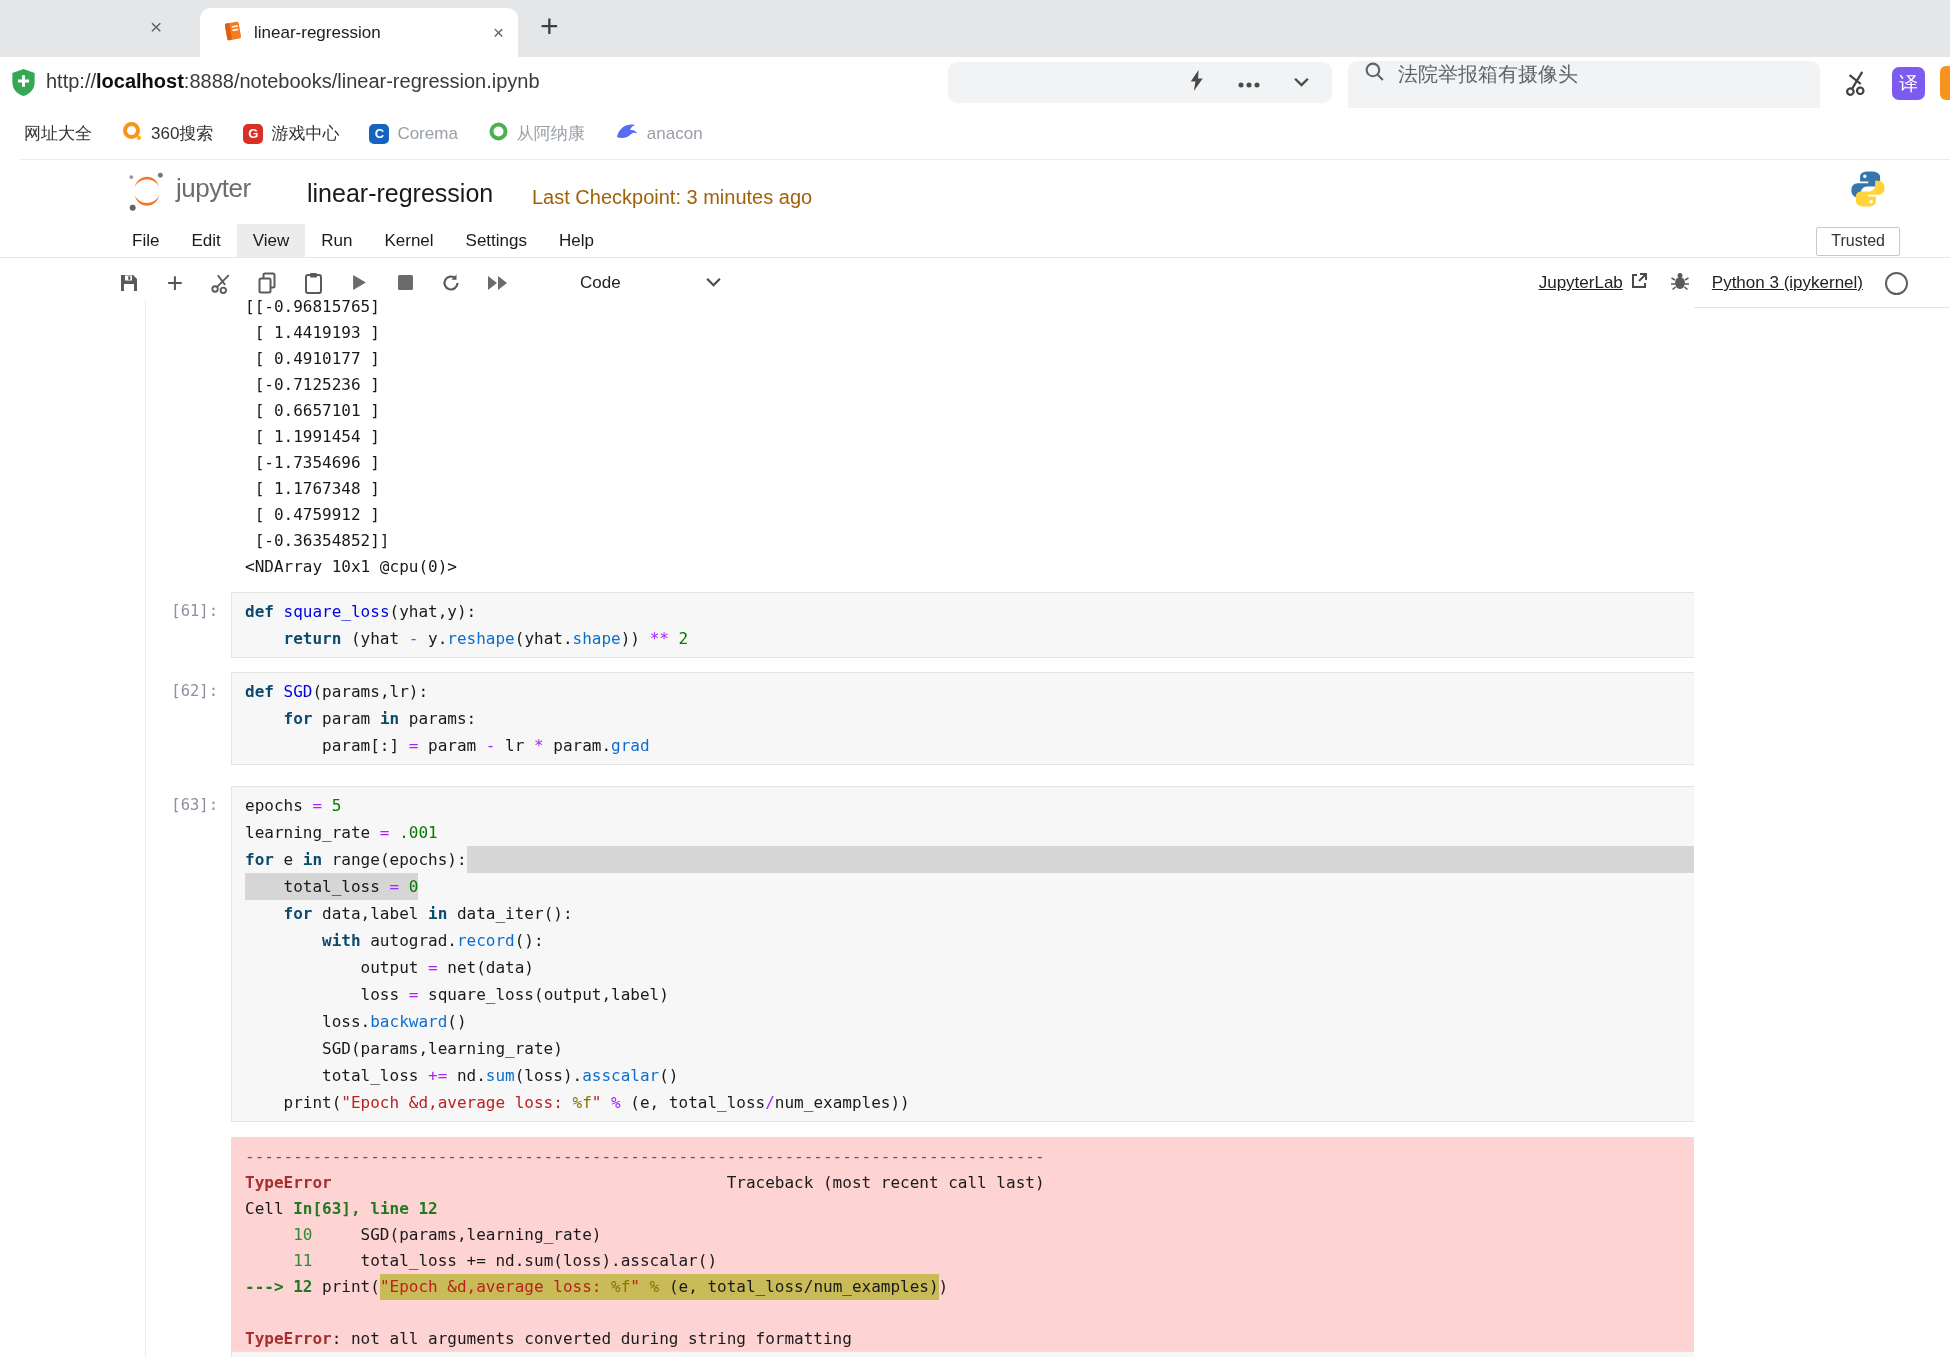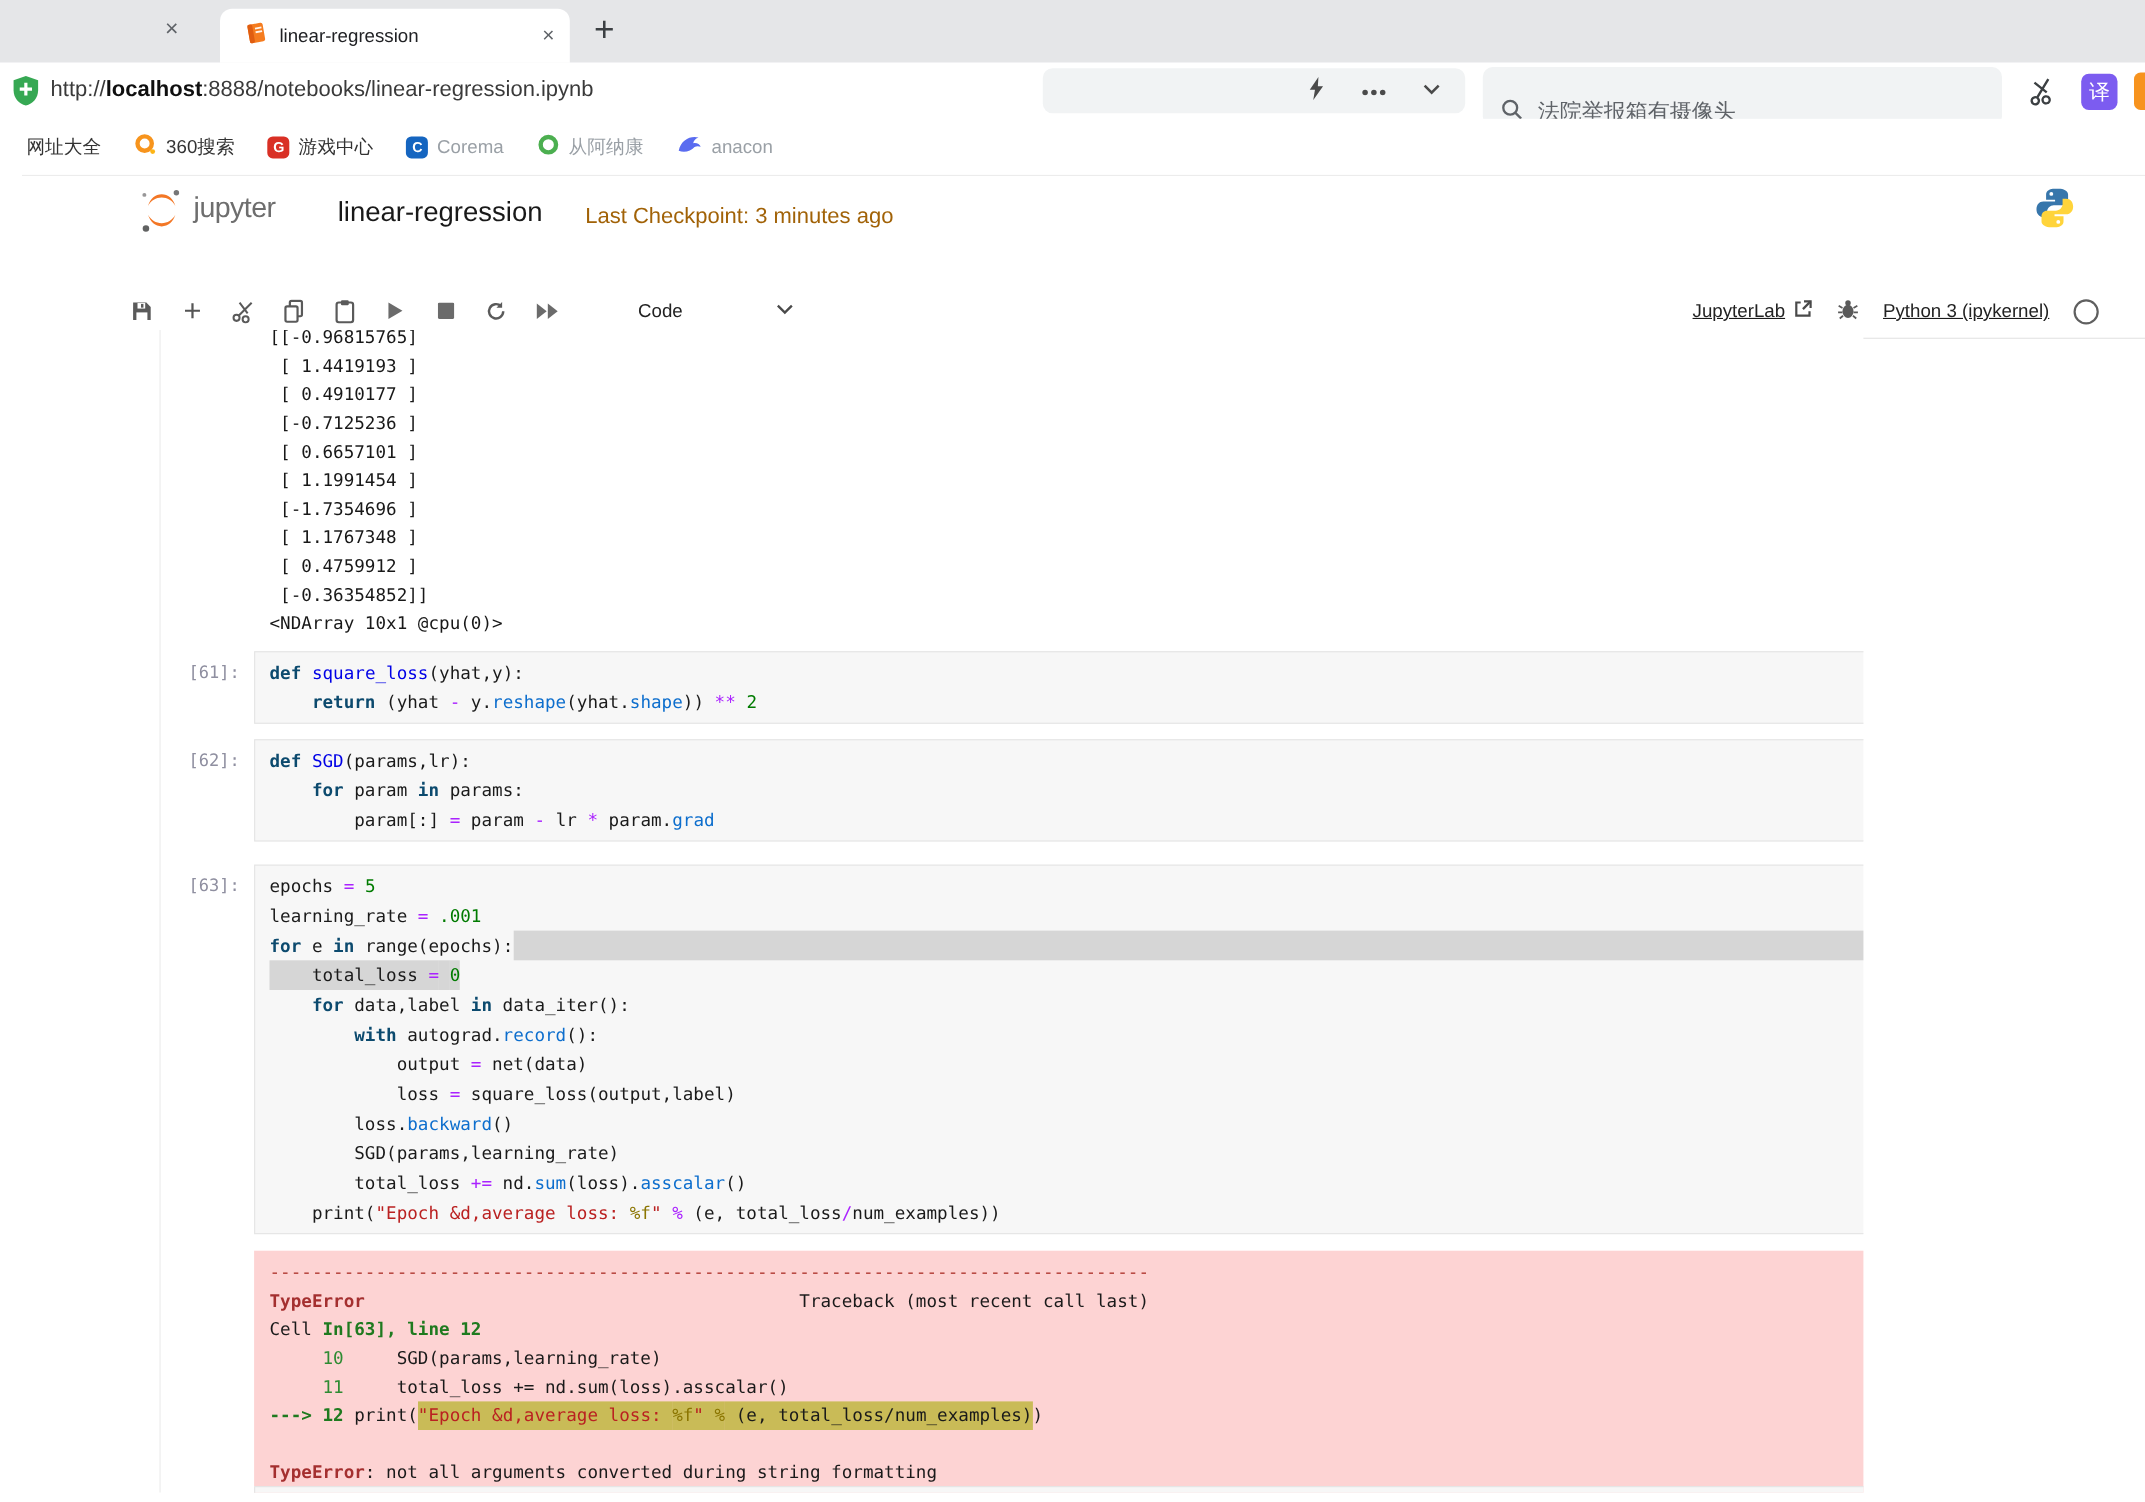--- a/index.html
+++ b/index.html
@@ -15,21 +15,21 @@
   .tab-close{font-size:19px;color:#5f6368;}
   .newtab{position:absolute;left:540px;top:8px;font-size:32px;font-weight:200;color:#3c4043;}
 
   .urlbar{position:absolute;left:0;top:57px;width:1950px;height:51px;background:#fff;}
   .shield{position:absolute;left:10px;top:11px;}
   .url-text{position:absolute;left:46px;top:13px;font-size:20px;color:#3a3a3a;white-space:nowrap;}
   .url-text b{color:#0f0f0f;}
   .actions-pill{position:absolute;left:948px;top:5px;width:384px;height:41px;background:#f1f3f4;border-radius:9px;
                 display:flex;align-items:center;justify-content:flex-end;gap:32px;padding-right:22px;box-sizing:border-box;}
   .search-pill{position:absolute;left:1348px;top:4px;width:472px;height:54px;background:#f1f3f4;border-radius:9px;
-               display:flex;align-items:flex-end;gap:13px;padding-left:16px;box-sizing:border-box;font-family:Liberation Mono, monospace;}
+               display:flex;align-items:flex-start;gap:13px;padding-left:16px;box-sizing:border-box;font-family:Liberation Mono, monospace;}
   .search-text{font-size:20px;color:#5f6368;white-space:nowrap;}
   .scissors{position:absolute;left:1843px;top:13px;transform:rotate(-14deg);}
   .translate{position:absolute;left:1892px;top:10px;width:33px;height:33px;background:#7c5cf0;border-radius:7px;
              color:#fff;font-size:19px;display:flex;align-items:center;justify-content:center;}
   .edge-icon{position:absolute;left:1940px;top:9px;width:26px;height:34px;background:#f7931e;border-radius:6px;}
 
   .bookmarks{position:absolute;left:0;top:108px;width:1950px;height:52px;background:#fff;
              border-bottom:1px solid #ececec;display:flex;align-items:center;gap:30px;padding-left:4px;box-sizing:border-box;margin-left:20px;}
   .bm{display:flex;align-items:center;gap:8px;font-size:17px;color:#333;white-space:nowrap;}
   .bm.dim{color:#9aa0a6;}
@@ -221,20 +221,30 @@
     <span class="nb-title">linear-regression</span>
     <span class="nb-checkpoint">Last Checkpoint: 3 minutes ago</span>
     <span class="pylogo">
       <svg width="40" height="40" viewBox="0 0 48 48">
           <path fill="#3776ab" d="M24 3c-5.5 0-9.5 2-9.5 6.3V15h9.8v2H11.5C7 17 4 20.5 4 25.5S7 34 11.5 34h4v-5.5c0-4.2 3.3-7.5 7.5-7.5h9.5c3.6 0 6-2.6 6-6.2V9.3C38.5 5 33 3 28.5 3H24zm-3.8 3.6a2.1 2.1 0 1 1 0 4.2 2.1 2.1 0 0 1 0-4.2z"></path>
           <path fill="#ffd43b" d="M24 45c5.5 0 9.5-2 9.5-6.3V33h-9.8v-2h12.8c4.5 0 7.5-3.5 7.5-8.5S41 14 36.5 14h-4v5.5c0 4.2-3.3 7.5-7.5 7.5h-9.5c-3.6 0-6 2.6-6 6.2v5.5C9.5 43 15 45 19.5 45H24zm3.8-3.6a2.1 2.1 0 1 1 0-4.2 2.1 2.1 0 0 1 0 4.2z"></path>
         </svg>
     </span>
   </div>
 
+  <div class="menubar">
+    <span class="menu-item">File</span>
+    <span class="menu-item">Edit</span>
+    <span class="menu-item active">View</span>
+    <span class="menu-item">Run</span>
+    <span class="menu-item">Kernel</span>
+    <span class="menu-item">Settings</span>
+    <span class="menu-item">Help</span>
+    <span class="trusted">Trusted</span>
+  </div>
 
   <div class="toolbar">
     <span class="tbtn">
       <svg width="20" height="20" viewBox="0 0 20 20">
           <path d="M2 2h12l4 4v12H2z" fill="#5a5a5a"></path>
           <rect x="6" y="2.5" width="7" height="5" fill="#fff"></rect>
           <rect x="9.2" y="3.3" width="2.2" height="3.4" fill="#5a5a5a"></rect>
           <rect x="5" y="11" width="10" height="7" fill="#fff"></rect>
         </svg>
     </span>

